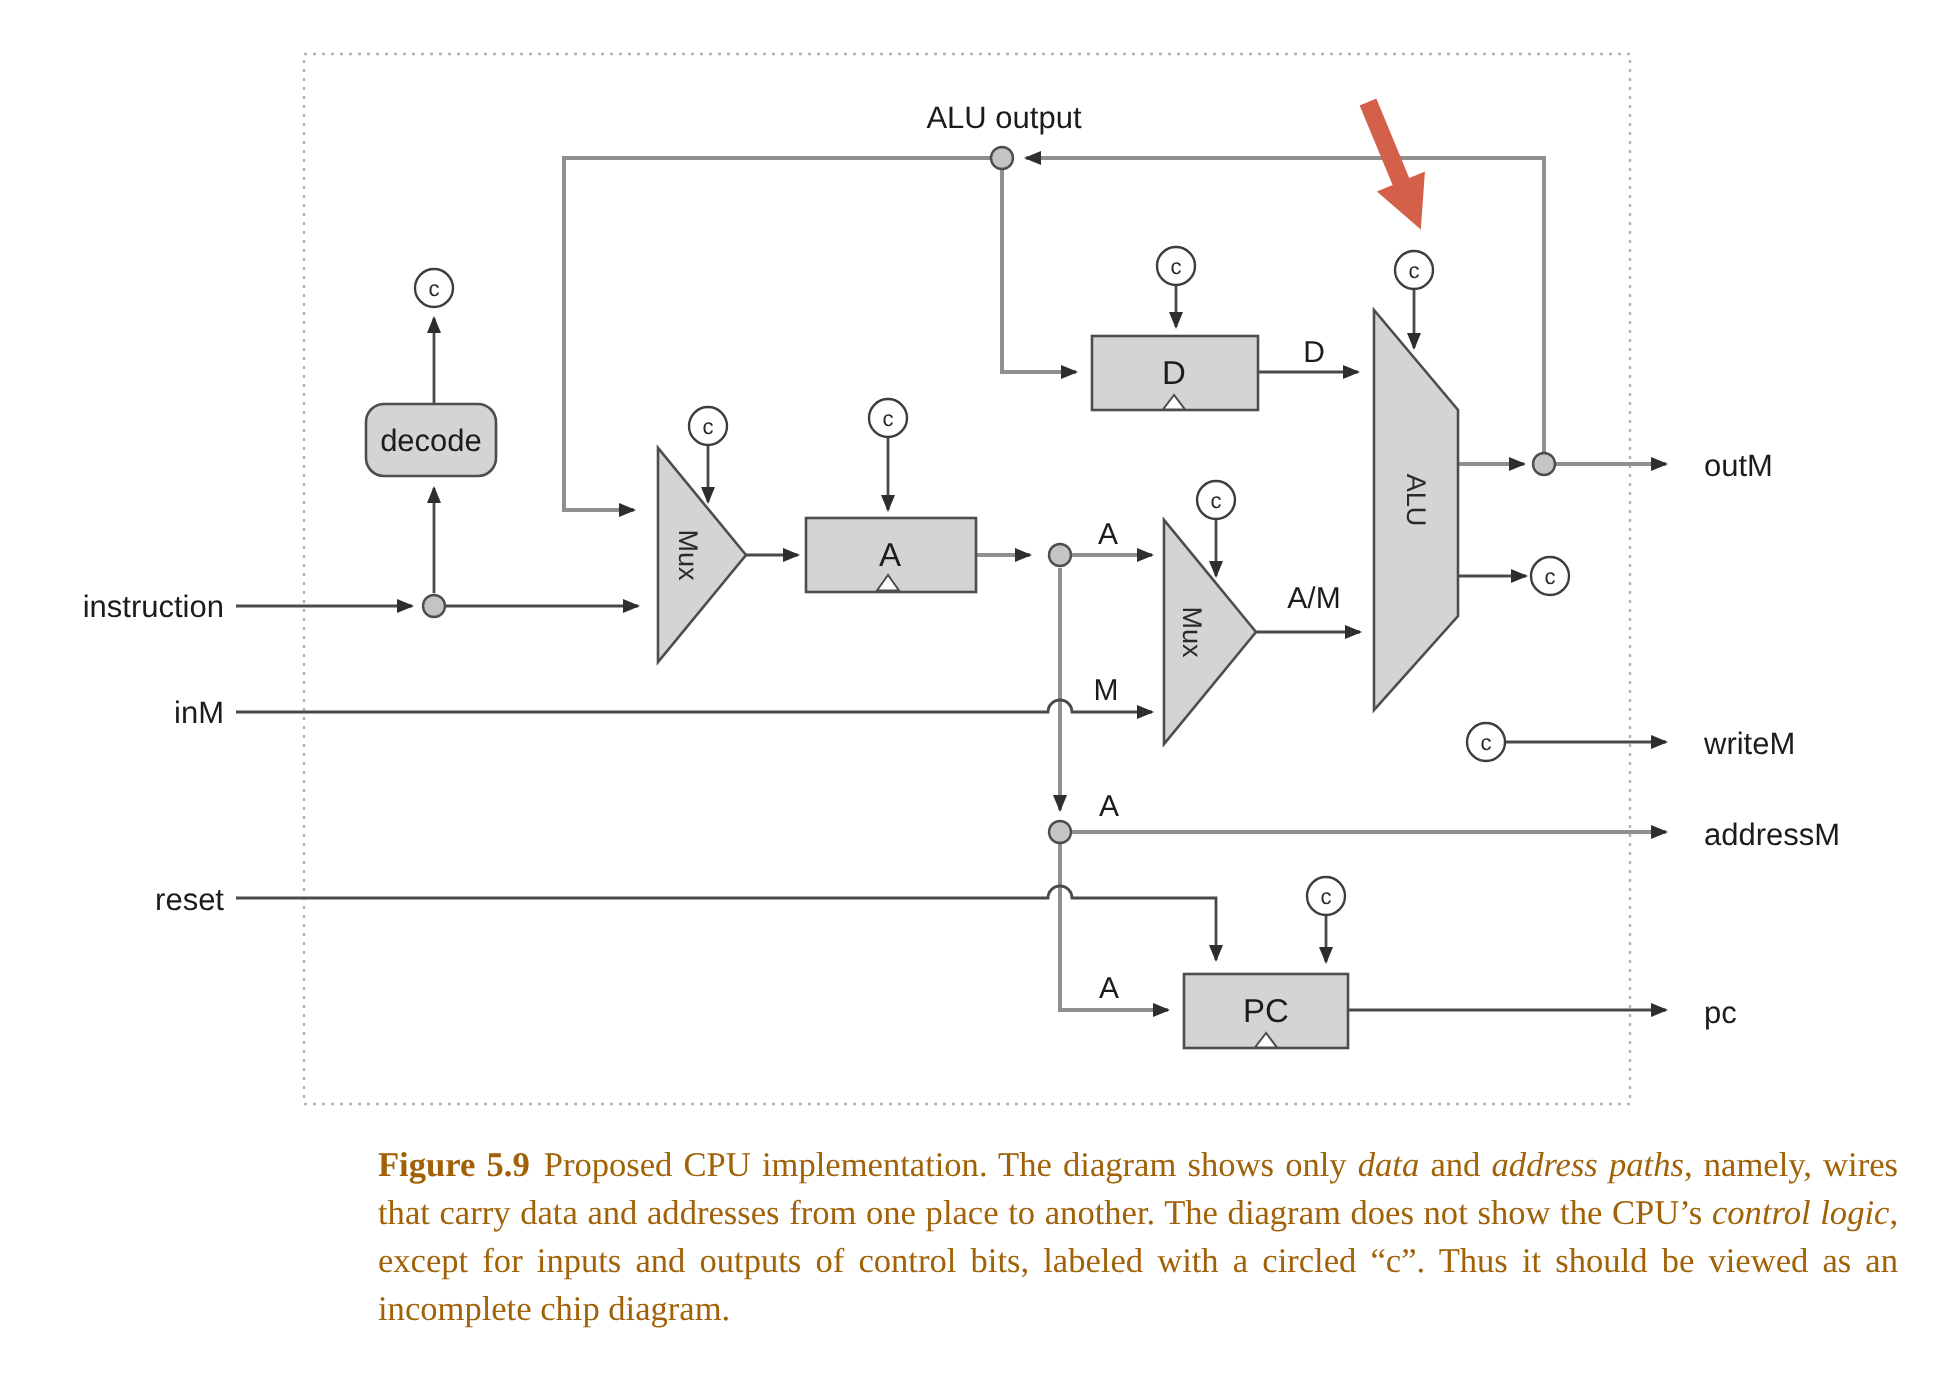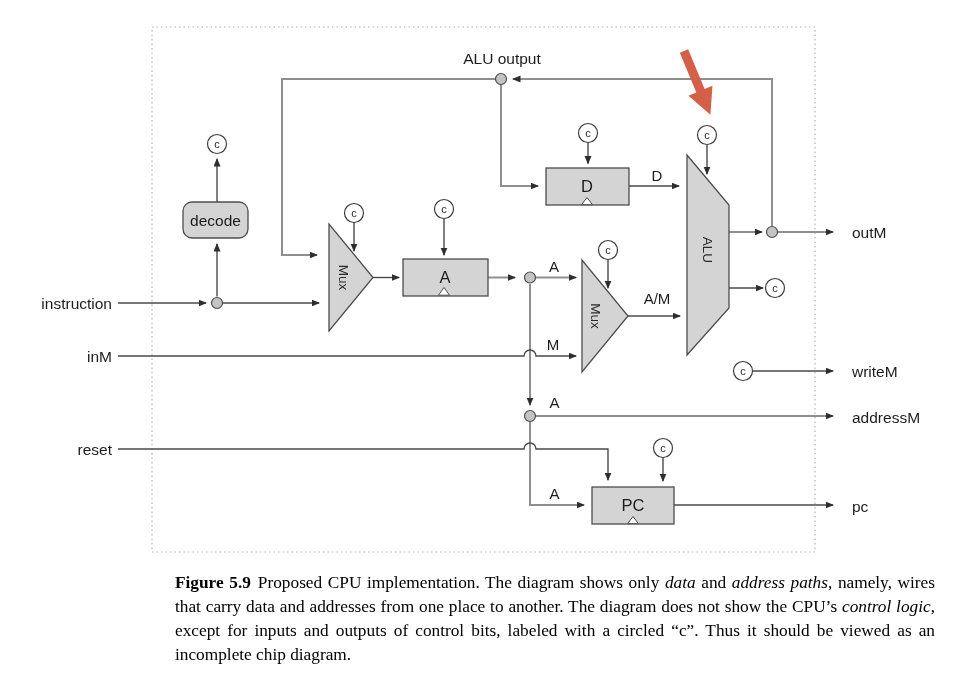--- a/index.html
+++ b/index.html
@@ -11,23 +11,23 @@
   .boxlbl{font-size:16.5px;}
   .rotlbl{font-size:13.5px;fill:#2a2a2a;}
   .cctext{font-size:11px;fill:#2a2a2a;}
   .comp{fill:#d4d4d4;stroke:#4d4d4d;stroke-width:1.3;}
   .wire{stroke:#4a4a4a;stroke-width:1.4;fill:none;}
   .gwire{stroke:#8f8f8f;stroke-width:2;fill:none;}
   .ccirc{fill:#ffffff;stroke:#3d3d3d;stroke-width:1.2;}
   .dot{fill:#c4c4c4;stroke:#4d4d4d;stroke-width:1.2;}
   .caret{fill:#ffffff;stroke:#4d4d4d;stroke-width:1;}
   .dotted{fill:none;stroke:#b3b3b3;stroke-width:1.2;stroke-dasharray:1.5 3;}
-  .caption{position:absolute;left:175px;top:571px;width:760px;margin:0;
+  .caption{position:absolute;left:189px;top:571px;width:760px;margin:0;
     font-family:"Liberation Serif",serif;font-size:17.3px;line-height:24px;
-    text-align:justify;color:#000000;}
+    text-align:justify;color:#a16207;}
   .caption .b{font-weight:bold;margin-right:7px;}
   .caption .i{font-style:italic;}
 </style>
 </head>
 <body>
 
 <svg id="fig-svg" width="969" height="560" viewBox="0 0 969 560">
   <defs>
     <marker id="ah" markerWidth="10" markerHeight="9" refX="7.5" refY="3.5" orient="auto" markerUnits="userSpaceOnUse">
       <path d="M0,0 L8.5,3.5 L0,7 Z" fill="#2e2e2e"></path>

